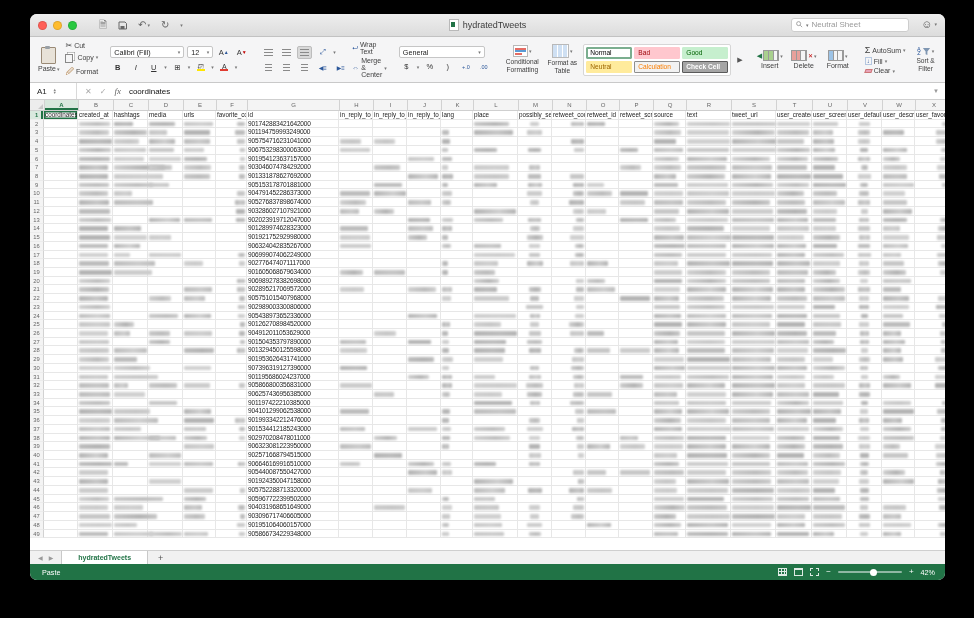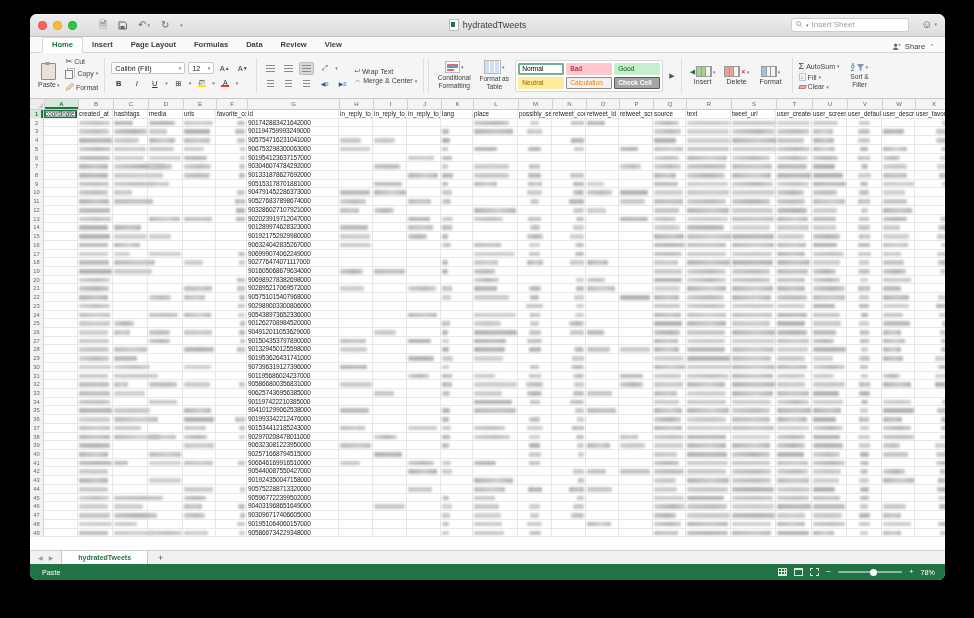--- a/index.html
+++ b/index.html
@@ -126,43 +126,25 @@
     <div class="title-center">
       <span class="xlsdoc"></span>
       <span>hydratedTweets</span>
     </div>
     <div class="search">
       <svg width="7" height="7" viewBox="0 0 8 8">
           <circle cx="3" cy="3" r="2.3" fill="none" stroke="#999" stroke-width="1"></circle>
           <line x1="4.8" y1="4.8" x2="7" y2="7" stroke="#999" stroke-width="1"></line>
         </svg>
       <span class="caret">▾</span>
-      <span>Insert Sheet</span>
+      <span>Neutral Sheet</span>
     </div>
     <div class="smiley">☺<span class="caret">▾</span></div>
   </div>
 
-  <div class="tabbar">
-    <span class="rtab active">Home</span>
-    <span class="rtab">Insert</span>
-    <span class="rtab">Page Layout</span>
-    <span class="rtab">Formulas</span>
-    <span class="rtab">Data</span>
-    <span class="rtab">Review</span>
-    <span class="rtab">View</span>
-    <div class="share">
-      <svg width="9" height="8" viewBox="0 0 10 9">
-          <circle cx="4" cy="2.5" r="1.8" fill="#6a6a6a"></circle>
-          <path d="M1 8c0-2 1.4-3 3-3s3 1 3 3z" fill="#6a6a6a"></path>
-          <path d="M7.5 2h2M8.5 1v2" stroke="#6a6a6a" stroke-width="0.9"></path>
-        </svg>
-      <span>Share</span>
-      <span class="chevup">⌃</span>
-    </div>
-  </div>
 
   <div class="ribbon">
 
     <div class="rgroup">
       <div class="bigbtn">
         <span class="clipboard"></span>
         <span style="display:flex;align-items:center;gap:1px">
             <span>Paste</span>
             <span class="caret">▾</span>
           </span>
@@ -260,20 +242,36 @@
         <div class="smallbtn">
             <span style="color:#2b579a;font-size:7px">⇔</span>
             <span>Merge &amp; Center</span>
             <span class="caret">▾</span>
           </div>
       </div>
     </div>
 
     <div class="rsep"></div>
 
+    <div class="rgroup">
+      <div class="col2">
+        <div class="selectbox" style="width:86px">
+            <span>General</span>
+            <span class="caret">▾</span>
+          </div>
+        <div class="row-h" style="justify-content:flex-start">
+          <span class="fmtbtn">$</span>
+            <span class="caret">▾</span>
+          <span class="fmtbtn">%</span>
+          <span class="fmtbtn">)</span>
+          <span class="fmtbtn" style="color:#2b579a;font-size:5.5px">+.0</span>
+          <span class="fmtbtn" style="color:#2b579a;font-size:5.5px">.00</span>
+        </div>
+      </div>
+    </div>
 
     <div class="rsep"></div>
 
     <div class="rgroup">
       <div class="cellsbtn" style="width:38px">
         <span style="display:flex;align-items:center;gap:1px">
             <span class="cfic">
               <i style="background:#e46c64"></i>
               <i style="background:#5b9bd5"></i>
               <i style="background:#e46c64;width:60%"></i>
@@ -366,20 +364,37 @@
           <svg width="9" height="9" viewBox="0 0 10 10">
               <path d="M1 1h8L6 5v4L4 8V5z" fill="#7f96b2"></path>
             </svg>
           <span class="caret">▾</span>
         </span>
         <span class="twoline">Sort &amp; Filter</span>
       </div>
     </div>
   </div>
 
+  <div class="fbar">
+    <div class="namebox">
+      <span>A1</span>
+      <span class="stepper">
+          <span>▲</span>
+          <span>▼</span>
+        </span>
+    </div>
+    <div class="nb-sep"></div>
+    <div class="fxbtns">
+      <span>✕</span>
+      <span>✓</span>
+      <span class="fx">fx</span>
+    </div>
+    <span class="fvalue">coordinates</span>
+    <span class="fbar-end">▼</span>
+  </div>
 
   <div class="sheet">
     <div class="colheads">
         <div class="corner"></div>
         <div class="ch sel" style="width: 34px; flex-basis: 34px;">A</div>
         <div class="ch" style="width: 35px; flex-basis: 35px;">B</div>
         <div class="ch" style="width: 35px; flex-basis: 35px;">C</div>
         <div class="ch" style="width: 35px; flex-basis: 35px;">D</div>
         <div class="ch" style="width: 33px; flex-basis: 33px;">E</div>
         <div class="ch" style="width: 31px; flex-basis: 31px;">F</div>
@@ -3252,16 +3267,16 @@
     <span>Paste</span>
     <div class="sb-right">
       <span class="viewic grid"></span>
       <span class="viewic page"></span>
       <span class="viewic brk"></span>
       <span class="zpm">−</span>
       <span class="ztrack">
           <span class="zknob"></span>
         </span>
       <span class="zpm">+</span>
-      <span>78%</span>
+      <span>42%</span>
     </div>
   </div>
 </div>
 
 </body></html>

